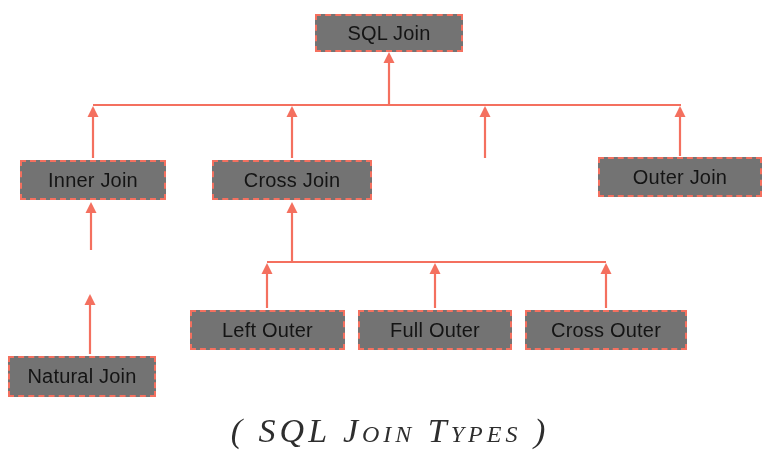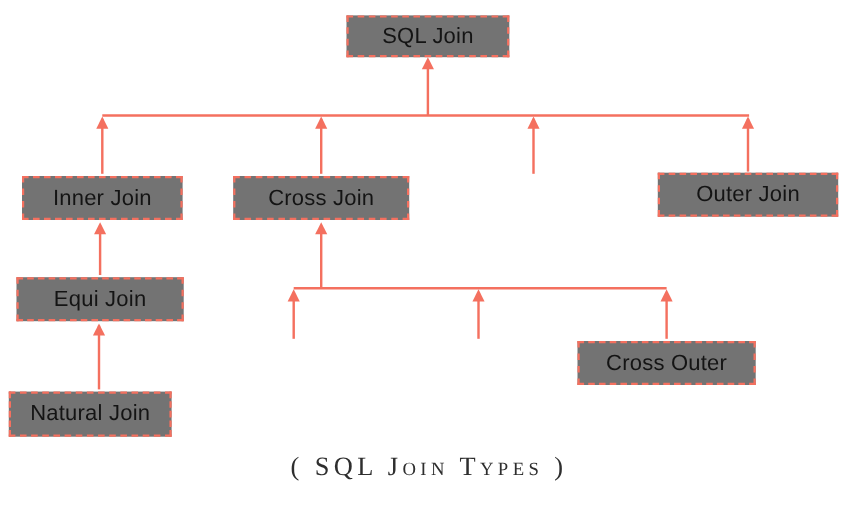--- a/index.html
+++ b/index.html
@@ -36,23 +36,24 @@
     white-space: nowrap;
   }
 
   .caption {
     position: absolute;
     left: 0; right: 0;
     top: 412px;
     text-align: center;
     font-family: "Liberation Serif", serif;
     font-variant: small-caps;
-    font-size: 24px;
+    font-size: 34px;
     letter-spacing: 4px;
     color: var(--caption);
+    font-style: italic;
   }
 </style>
 </head>
 <body>
 
 <div class="canvas">
 
   <svg class="connectors" viewBox="0 0 780 465" xmlns="http://www.w3.org/2000/svg">
     <g>
 
@@ -90,23 +91,24 @@
 
   <div class="node" style="left:315px; top:14px;  width:148px; height:38px;">SQL Join</div>
 
   <div class="node" style="left:20px;  top:160px; width:146px; height:40px;">Inner Join</div>
 
   <div class="node" style="left:212px; top:160px; width:160px; height:40px;">Cross Join</div>
 
 
   <div class="node" style="left:598px; top:157px; width:164px; height:40px;">Outer Join</div>
 
-  <div class="node" style="left:15px;  top:252px; width:152px; height:40px;">Equi Join</div>
 
   <div class="node" style="left:8px;   top:356px; width:148px; height:41px;">Natural Join</div>
 
+  <div class="node" style="left:190px; top:310px; width:155px; height:40px;">Left Outer</div>
 
+  <div class="node" style="left:358px; top:310px; width:154px; height:40px;">Full Outer</div>
 
   <div class="node" style="left:525px; top:310px; width:162px; height:40px;">Cross Outer</div>
 
   <div class="caption">( SQL Join Types )</div>
 
 </div>
 
 </body></html>

